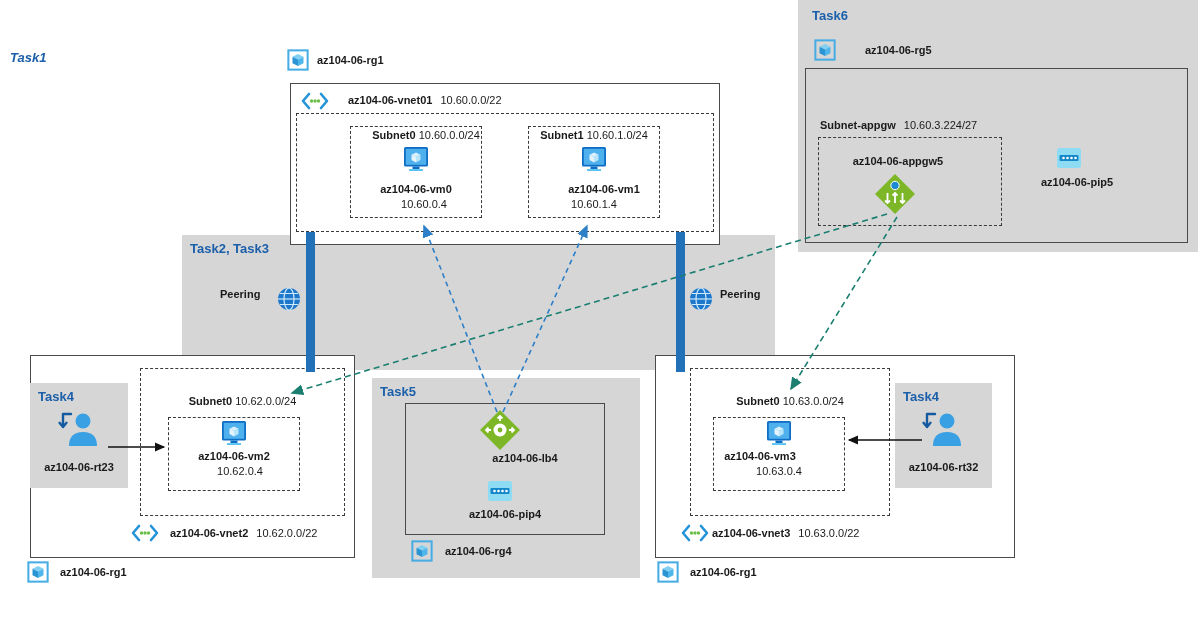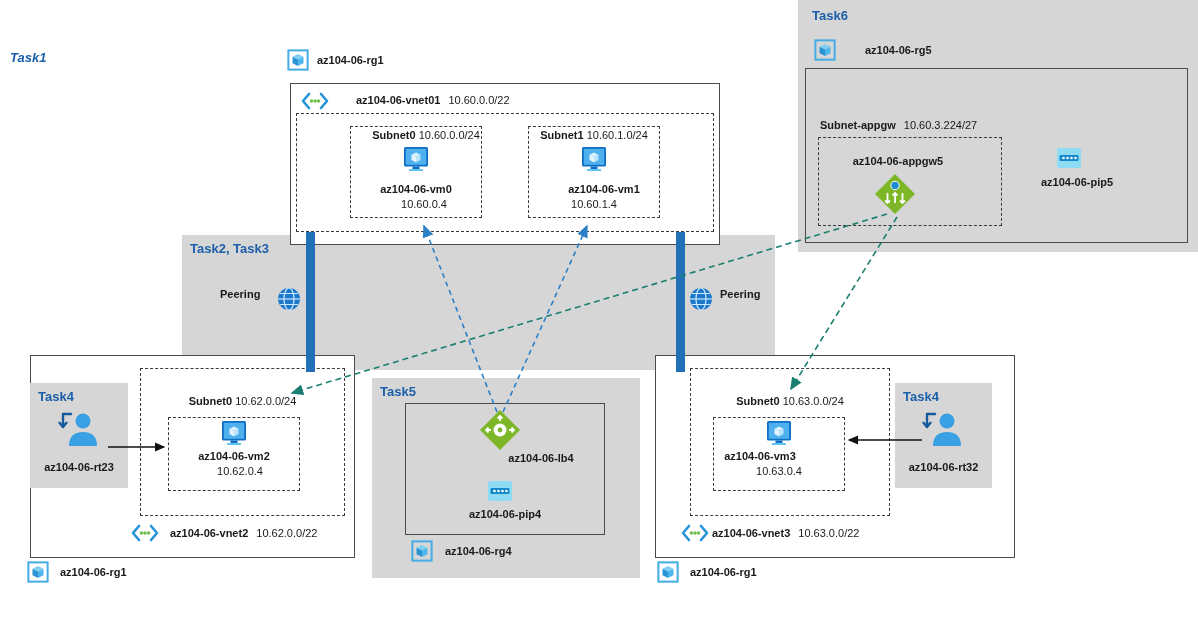--- a/index.html
+++ b/index.html
@@ -142,21 +142,21 @@
   <div class="abs lbl b z5" style="left:445px; top:545px;">az104-06-rg4</div>
 
   <svg class="abs ic z5" style="left:657px; top:561px;" width="22" height="22">
       <use href="#sym-rg"></use>
     </svg>
   <div class="abs lbl b z5" style="left:690px; top:566px;">az104-06-rg1</div>
 
   <svg class="abs ic z5" style="left:300px; top:91px;" width="30" height="20">
       <use href="#sym-vnet"></use>
     </svg>
-  <div class="abs lbl z5" style="left:348px; top:94px;margin-left:8px;">
+  <div class="abs lbl z5" style="left:348px; top:94px;">
     <span class="b">az104-06-vnet01</span><span class="sp">10.60.0.0/22</span>
   </div>
 
   <div class="abs lbl ctr z5" style="left:350px; top:129px; width:152px;">
     <span class="b">Subnet0</span> <span>10.60.0.0/24</span>
   </div>
   <svg class="abs ic z5" style="left:402px; top:146px;" width="28" height="26">
       <use href="#sym-vm"></use>
     </svg>
   <div class="abs lbl b ctr z5" style="left:350px; top:183px; width:132px;">az104-06-vm0</div>
@@ -209,21 +209,21 @@
   <svg class="abs ic z5" style="left:130px; top:523px;" width="30" height="20">
       <use href="#sym-vnet"></use>
     </svg>
   <div class="abs lbl z5" style="left:170px; top:527px;">
     <span class="b">az104-06-vnet2</span><span class="sp">10.62.0.0/22</span>
   </div>
 
   <svg class="abs ic z5" style="left:478px; top:408px;" width="44" height="44">
       <use href="#sym-lb"></use>
     </svg>
-  <div class="abs lbl b ctr z5" style="left:405px; top:452px; width:240px;margin-left:16px;">az104-06-lb4</div>
+  <div class="abs lbl b ctr z5" style="left:405px; top:452px; width:240px;">az104-06-lb4</div>
   <svg class="abs ic z5" style="left:487px; top:480px;" width="26" height="22">
       <use href="#sym-pip"></use>
     </svg>
   <div class="abs lbl b ctr z5" style="left:405px; top:508px; width:200px;text-align:center;">az104-06-pip4</div>
 
   <div class="abs lbl ctr z5" style="left:690px; top:395px; width:200px;">
     <span class="b">Subnet0</span> <span>10.63.0.0/24</span>
   </div>
   <svg class="abs ic z5" style="left:765px; top:420px;" width="28" height="26">
       <use href="#sym-vm"></use>

